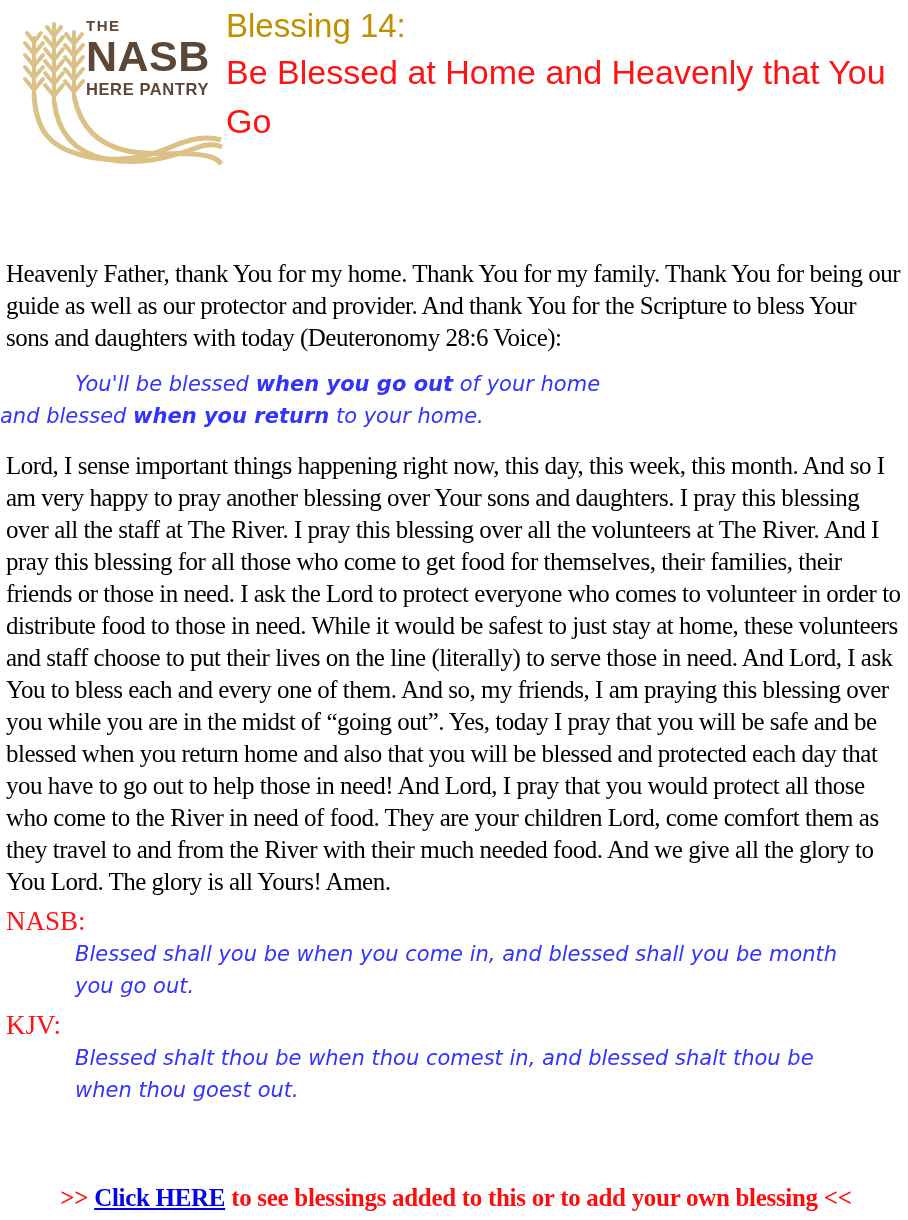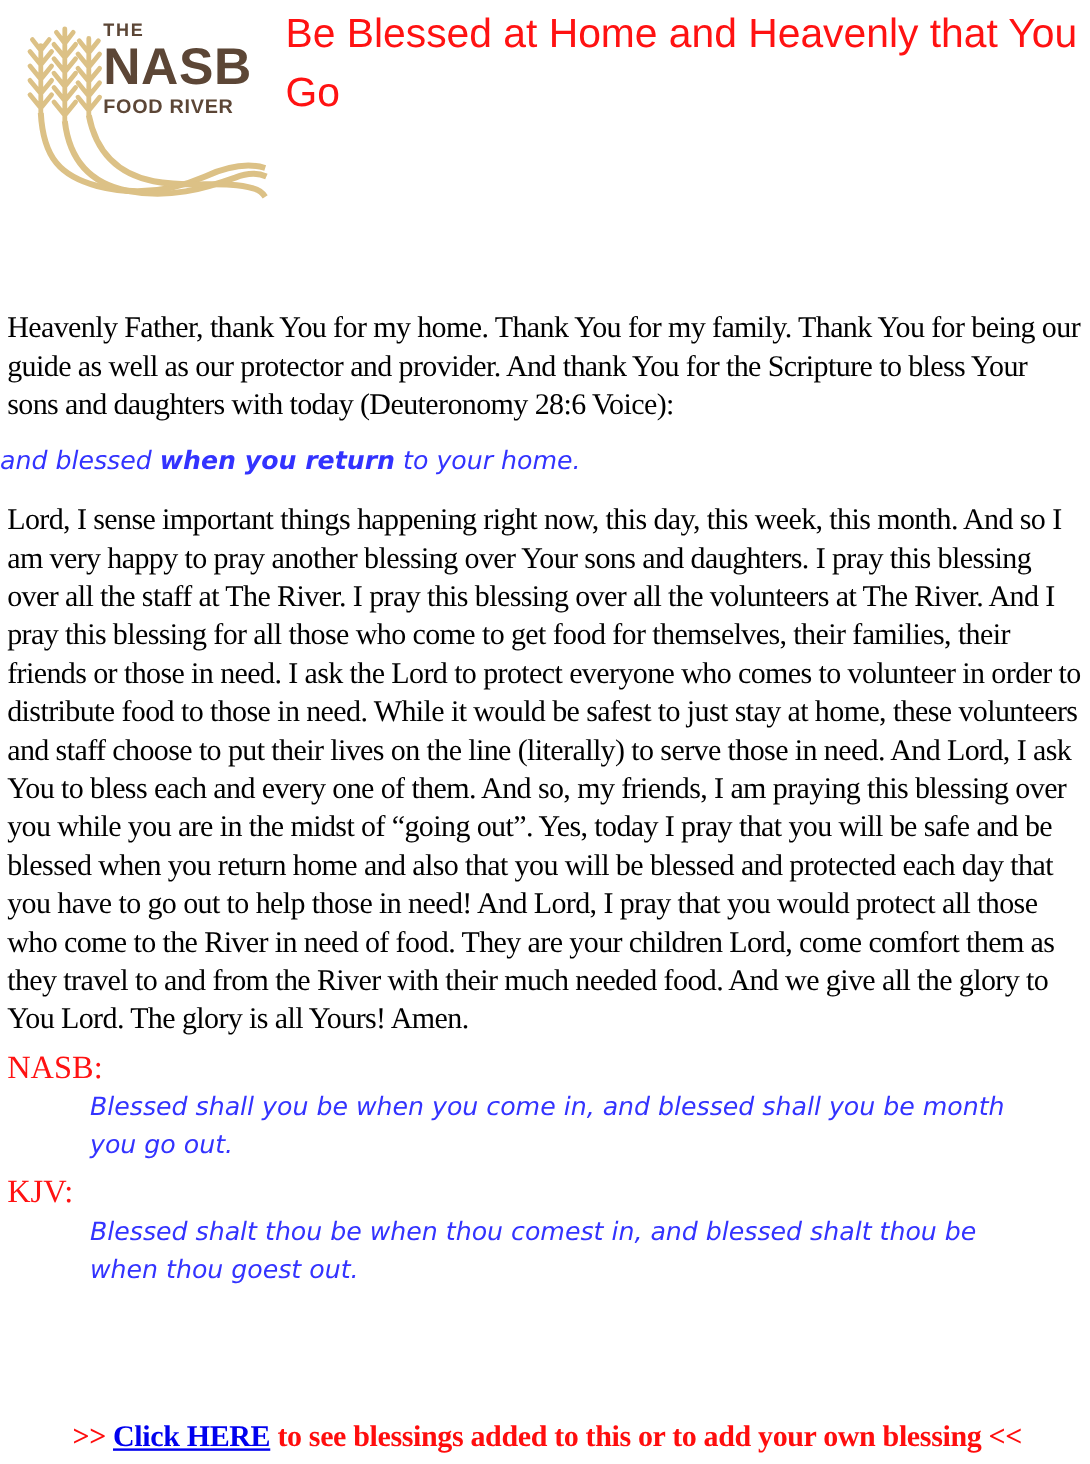--- a/index.html
+++ b/index.html
@@ -3,21 +3,21 @@
 <meta charset="utf-8">
 <style>
   html, body { margin:0; padding:0; }
   body {
     width:908px; height:1220px; background:#ffffff; overflow:hidden;
     position:relative;
     font-family:"Liberation Serif", serif;
   }
 
   
-  .header { position:relative; min-height:246px;padding-left:12px; }
+  .header { position:relative; min-height:246px; }
 
   .logo { position:absolute; left:6px; top:6px; width:218px; height:168px; }
   .logo svg { position:absolute; left:0; top:0; }
   .logo-text {
     position:absolute; left:80px; top:12px;
     color:#5C4636; font-family:"Liberation Sans", sans-serif; font-weight:bold;
     line-height:1;
   }
   .logo-the  { font-size:15px; letter-spacing:1.5px; margin-bottom:2px; }
   .logo-river{ font-size:43px; letter-spacing:0.5px; margin-bottom:3px; }
@@ -75,32 +75,34 @@
       </g>
       <g stroke="#DCC186" fill="none" stroke-width="5">
         <path d="M28,88 C30,126 45,141 75,149 C110,158 140,152 165,141 C185,132 202,130 215,134"></path>
         <path d="M48,95 C52,129 70,147 100,153 C135,160 165,151 190,142 C200,138 209,138 216,141"></path>
         <path d="M68,90 C74,121 92,139 122,145 C152,151 182,144 205,151 C209,152 213,155 215,158"></path>
       </g>
     </svg>
     <div class="logo-text">
       <div class="logo-the">THE</div>
       <div class="logo-river">NASB</div>
-      <div class="logo-fp">FOOD RIVER</div>
+      <div class="logo-fp">HERE PANTRY</div>
     </div>
   </div>
 
   <div class="header-right">
+    <div class="blessing-label">Blessing 14:</div>
     <div class="main-title">Be Blessed at Home and Heavenly that You Go</div>
   </div>
 </div>
 
 <div class="para">Heavenly Father, thank You for my home. Thank You for my family. Thank You for being our guide as well as our protector and provider. And thank You for the Scripture to bless Your sons and daughters with today (Deuteronomy 28:6 Voice):</div>
 
 <div class="script verse">
+  <div class="verse-line1"><span>You'll be blessed </span><b>when you go out</b><span> of your home</span></div>
   <div class="verse-line2"><span>and blessed </span><b>when you return</b><span> to your home.</span></div>
 </div>
 
 <div class="para" style="margin-top:18px;">Lord, I sense important things happening right now, this day, this week, this month. And so I am very happy to pray another blessing over Your sons and daughters. I pray this blessing over all the staff at The River. I pray this blessing over all the volunteers at The River. And I pray this blessing for all those who come to get food for themselves, their families, their friends or those in need. I ask the Lord to protect everyone who comes to volunteer in order to distribute food to those in need. While it would be safest to just stay at home, these volunteers and staff choose to put their lives on the line (literally) to serve those in need. And Lord, I ask You to bless each and every one of them. And so, my friends, I am praying this blessing over you while you are in the midst of “going out”. Yes, today I pray that you will be safe and be blessed when you return home and also that you will be blessed and protected each day that you have to go out to help those in need! And Lord, I pray that you would protect all those who come to the River in need of food. They are your children Lord, come comfort them as they travel to and from the River with their much needed food. And we give all the glory to You Lord. The glory is all Yours! Amen.</div>
 
 <div class="trans-label">NASB:</div>
 <div class="script trans-quote">Blessed shall you be when you come in, and blessed shall you be month you go out.</div>
 
 <div class="trans-label">KJV:</div>
 <div class="script trans-quote">Blessed shalt thou be when thou comest in, and blessed shalt thou be when thou goest out.</div>

